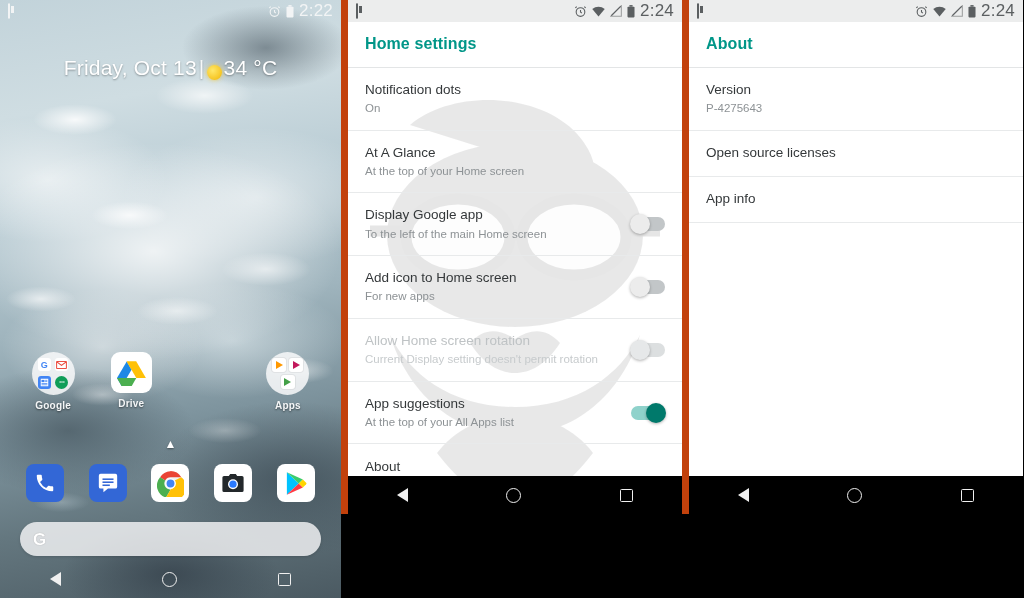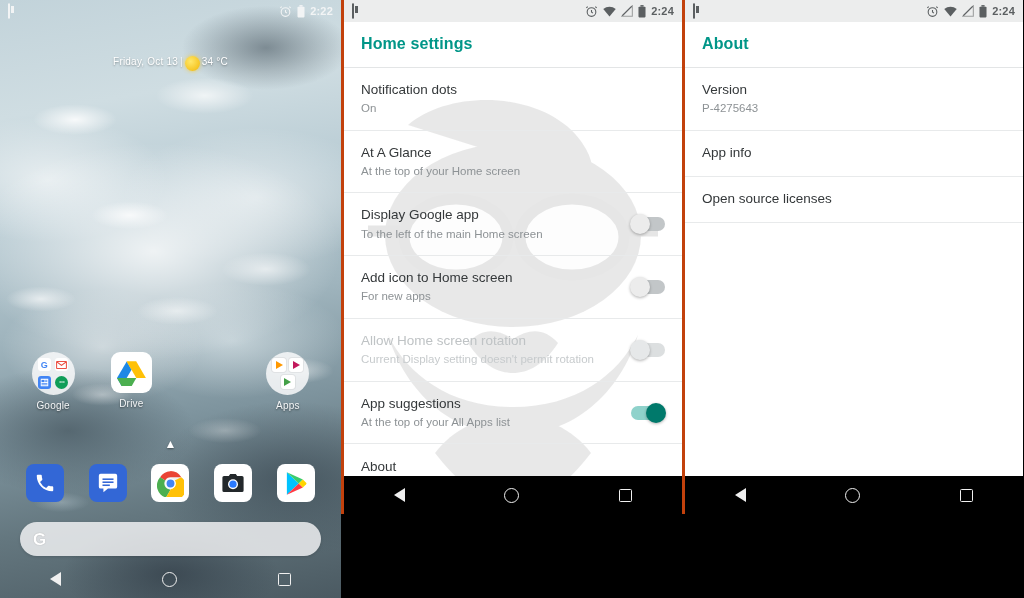--- a/index.html
+++ b/index.html
@@ -37,47 +37,47 @@
       radial-gradient(ellipse 44px 16px at 30% 66%, rgba(255,255,255,.38), rgba(255,255,255,0) 70%),
       radial-gradient(ellipse 52px 18px at 66% 72%, rgba(255,255,255,.3), rgba(255,255,255,0) 70%),
       radial-gradient(ellipse 40px 14px at 18% 84%, rgba(200,215,222,.35), rgba(200,215,222,0) 70%);
   }
 
   
   .statusbar { position: relative; height: 22px; display: flex; align-items: center;
     padding: 0 8px; font-size: 12.5px; z-index: 5; }
   .sb-left { display: flex; align-items: center; gap: 4px; }
   .sb-right { margin-left: auto; display: flex; align-items: center; gap: 5px; }
-  .sb-time { font-weight: bold; font-size: 11px; letter-spacing: .2px; }
+  .sb-time { font-weight: normal; font-size: 17px; letter-spacing: .2px; }
   .panel-home .statusbar { color: #f2f4f5; }
   .panel-settings .statusbar { color: #5b5f61; background: #eceded; }
 
   .ic { display: inline-block; line-height: 0; }
   .notif-box { width: 9px; height: 13px; border: 1.6px solid currentColor; border-radius: 1px;
     position: relative; }
   .notif-box::after { content: ""; position: absolute; left: 2px; top: 2px;
     width: 3px; height: 7px; background: currentColor; }
 
   
   .weather { position: relative; z-index: 4; text-align: center; margin-top: 34px;
-    color: #fff; font-size: 10px; letter-spacing: .2px;
+    color: #fff; font-size: 21px; letter-spacing: .2px;
     text-shadow: 0 1px 2px rgba(0,0,0,.35); display: flex; justify-content: center;
-    align-items: flex-start; gap: 2px; }
+    align-items: flex-end; gap: 2px; }
   .wx-sun { width: 15px; height: 15px; border-radius: 50%;
     background: radial-gradient(circle at 38% 36%, #ffe86a, #f7c92b 62%, #eab308);
     box-shadow: 0 0 4px rgba(247,201,43,.8); display: inline-block; }
   .wx-sep { opacity: .85; }
 
   
   .icon-grid { position: absolute; z-index: 4; left: 0; right: 0; top: 352px;
     display: flex; padding: 0 14px; }
   .cell { width: 25%; display: flex; flex-direction: column; align-items: center; gap: 5px; }
   .cell.blank { visibility: hidden; }
   .app-label { font-size: 10px; color: #f4f6f7; text-shadow: 0 1px 2px rgba(0,0,0,.5);
-    letter-spacing: .2px; }
+    letter-spacing: .2px; font-weight: bold; }
   .tile { width: 41px; height: 41px; border-radius: 9px; position: relative;
     display: flex; align-items: center; justify-content: center; }
   .folder { width: 43px; height: 43px; border-radius: 50%;
     background: rgba(246,247,248,.88); display: grid;
     grid-template-columns: 1fr 1fr; grid-template-rows: 1fr 1fr;
     place-items: center; padding: 5px; gap: 2px; }
   .mini { width: 13px; height: 13px; border-radius: 3px; display: flex;
     align-items: center; justify-content: center; font-size: 9px; font-weight: bold;
     color: #fff; overflow: hidden; }
   .folder3 { position: relative; }
@@ -108,21 +108,21 @@
   .navbar { position: absolute; bottom: 0; left: 0; right: 0; height: 38px;
     display: flex; align-items: center; justify-content: space-around; z-index: 6; }
   .navbar.dark { background: #000; }
   .nav-back { width: 0; height: 0; border-style: solid;
     border-width: 7.5px 11px 7.5px 0; border-color: transparent #f0f0f0 transparent transparent; }
   .nav-home { width: 15px; height: 15px; border: 1.8px solid #f0f0f0; border-radius: 50%; }
   .nav-recent { width: 13px; height: 13px; border: 1.8px solid #f0f0f0; border-radius: 1.5px; }
 
   
   .panel-settings { width: 341px; height: 514px; position: relative;
-    background: #fff; overflow: hidden; border-left: 3px solid #c2410c; }
+    background: #fff; overflow: hidden; border-left: 7px solid #c2410c; }
   .watermark { position: absolute; z-index: 0; pointer-events: none;
     left: 50%; top: 300px; transform: translate(-50%,-50%); opacity: .30; }
   .content { position: relative; z-index: 2; }
   .app-title { padding: 13px 17px 14px; font-size: 16px; font-weight: bold;
     color: #009688; letter-spacing: .1px; border-bottom: 1px solid #e3e5e6; }
   .row { position: relative; padding: 13px 17px; min-height: 50px;
     border-bottom: 1px solid #e8eaeb; display: flex; align-items: center; }
   .row-texts { flex: 1; }
   .row-title { font-size: 13.5px; color: #34383a; line-height: 1.35; }
   .row-sub { font-size: 11.5px; color: #8d9295; margin-top: 2px; line-height: 1.35; }
@@ -463,27 +463,27 @@
 
       <div class="row tall">
         <div class="row-texts">
           <div class="row-title">Version</div>
           <div class="row-sub">P-4275643</div>
         </div>
       </div>
 
       <div class="row single">
         <div class="row-texts">
+          <div class="row-title">Open source licenses</div>
+        </div>
+      </div>
+
+      <div class="row single">
+        <div class="row-texts">
           <div class="row-title">App info</div>
-        </div>
-      </div>
-
-      <div class="row single">
-        <div class="row-texts">
-          <div class="row-title">Open source licenses</div>
         </div>
       </div>
     </div>
 
     <div class="navbar dark">
       <span class="nav-back"></span>
       <span class="nav-home"></span>
       <span class="nav-recent"></span>
     </div>
   </div>

